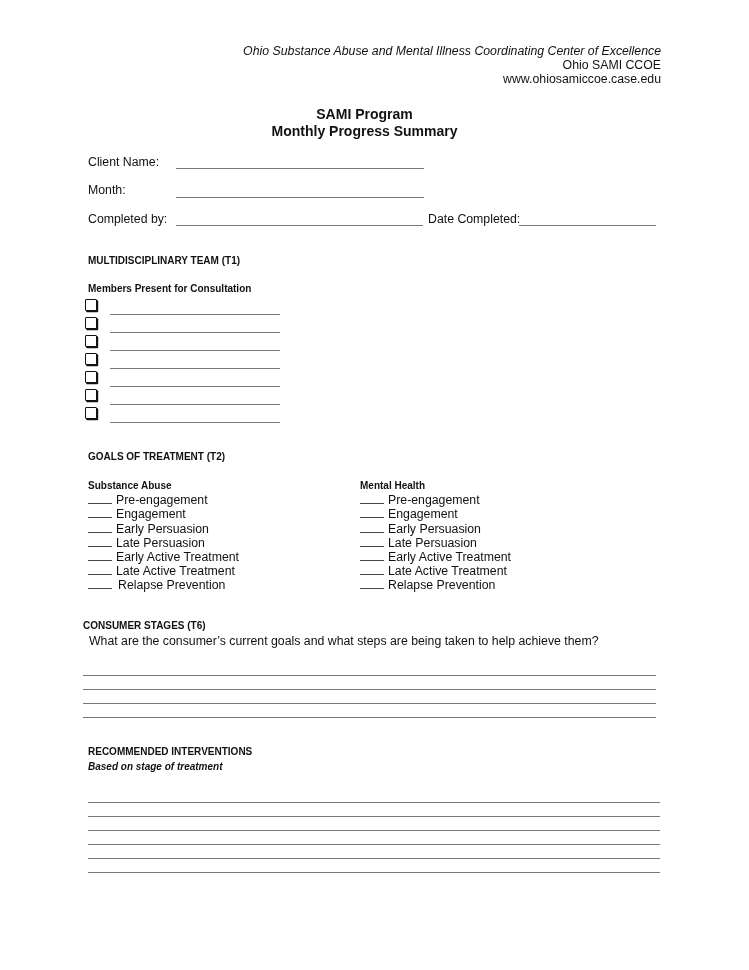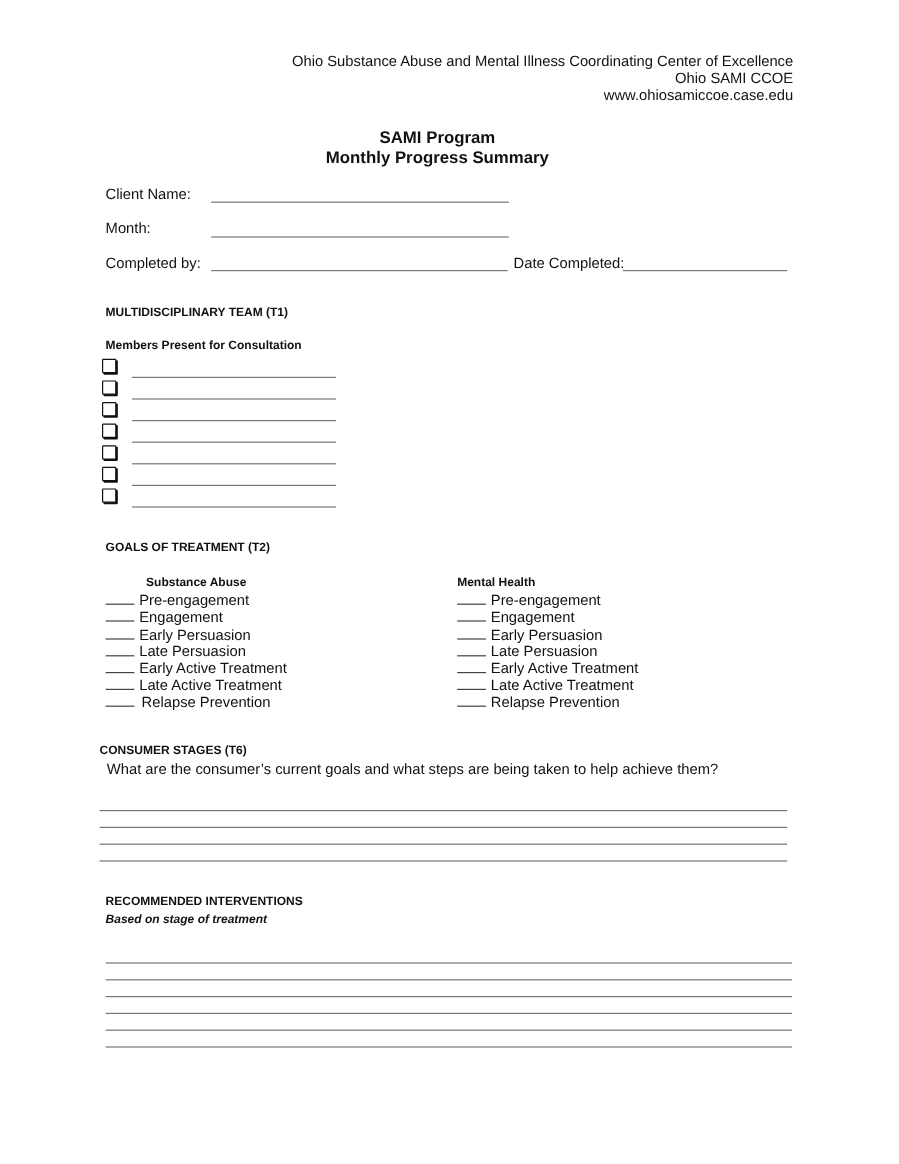--- a/index.html
+++ b/index.html
@@ -1,20 +1,20 @@
 <!DOCTYPE html>
 <html><head>
 <meta charset="utf-8">
 <style>
   html, body { margin:0; padding:0; background:#ffffff; }
   body { width:749px; height:970px; position:relative; overflow:hidden;
          font-family:"Liberation Sans", sans-serif; color:#111; }
   .abs { position:absolute; }
   .hdr { right:88px; text-align:right; font-size:12.3px; line-height:14px; white-space:nowrap; }
-  .hdr-italic { }
+  .hdr-italic { font-style:italic; }
   .title { left:0; width:749px; text-align:center; font-weight:bold; font-size:14px; }
   .title1 { top:106px; left:-10px; }
   .title2 { top:123px; left:-10px; }
   .lbl { font-size:12.3px; white-space:nowrap;text-align:right; }
   .line { position:absolute; height:0; border-top:1px solid #777; }
   .sec { font-weight:bold; font-size:10px; white-space:nowrap; }
   .stage { font-size:12.3px; line-height:14.2px; white-space:nowrap; }
   .stage .blank { display:inline-block; width:24px; border-bottom:1px solid #444; margin-right:4px; vertical-align:baseline; height:9px; }
   .cb { position:absolute; width:10px; height:10px; border:1.2px solid #111; box-shadow:1.2px 1.2px 0 #111; border-radius:1px; background:#fff; }
 </style>
@@ -56,31 +56,31 @@
   <div class="line" style="left:110px; top:386px; width:170px;"></div>
   <div class="cb" style="left:85px; top:389px;"></div>
   <div class="line" style="left:110px; top:404px; width:170px;"></div>
   <div class="cb" style="left:85px; top:407px;"></div>
   <div class="line" style="left:110px; top:422px; width:170px;"></div>
 </div>
 
 <div class="abs sec" style="left:88px; top:451px;">GOALS OF TREATMENT (T2)</div>
 
 <div class="abs" style="left:88px; top:479px;">
-  <div class="sec" style="line-height:14.2px;text-align:center;">Substance Abuse</div>
+  <div class="sec" style="line-height:14.2px;">Substance Abuse</div>
   <div class="stage"><span class="blank"></span><span>Pre-engagement</span></div>
   <div class="stage"><span class="blank"></span><span>Engagement</span></div>
   <div class="stage"><span class="blank"></span><span>Early Persuasion</span></div>
   <div class="stage"><span class="blank"></span><span>Late Persuasion</span></div>
   <div class="stage"><span class="blank"></span><span>Early Active Treatment</span></div>
   <div class="stage"><span class="blank"></span><span>Late Active Treatment</span></div>
   <div class="stage"><span class="blank" style="margin-right:6px;"></span><span>Relapse Prevention</span></div>
 </div>
 
-<div class="abs" style="left:381px; top:479px;">
+<div class="abs" style="left:360px; top:479px;">
   <div class="sec" style="line-height:14.2px;">Mental Health</div>
   <div class="stage"><span class="blank"></span><span>Pre-engagement</span></div>
   <div class="stage"><span class="blank"></span><span>Engagement</span></div>
   <div class="stage"><span class="blank"></span><span>Early Persuasion</span></div>
   <div class="stage"><span class="blank"></span><span>Late Persuasion</span></div>
   <div class="stage"><span class="blank"></span><span>Early Active Treatment</span></div>
   <div class="stage"><span class="blank"></span><span>Late Active Treatment</span></div>
   <div class="stage"><span class="blank"></span><span>Relapse Prevention</span></div>
 </div>
 

